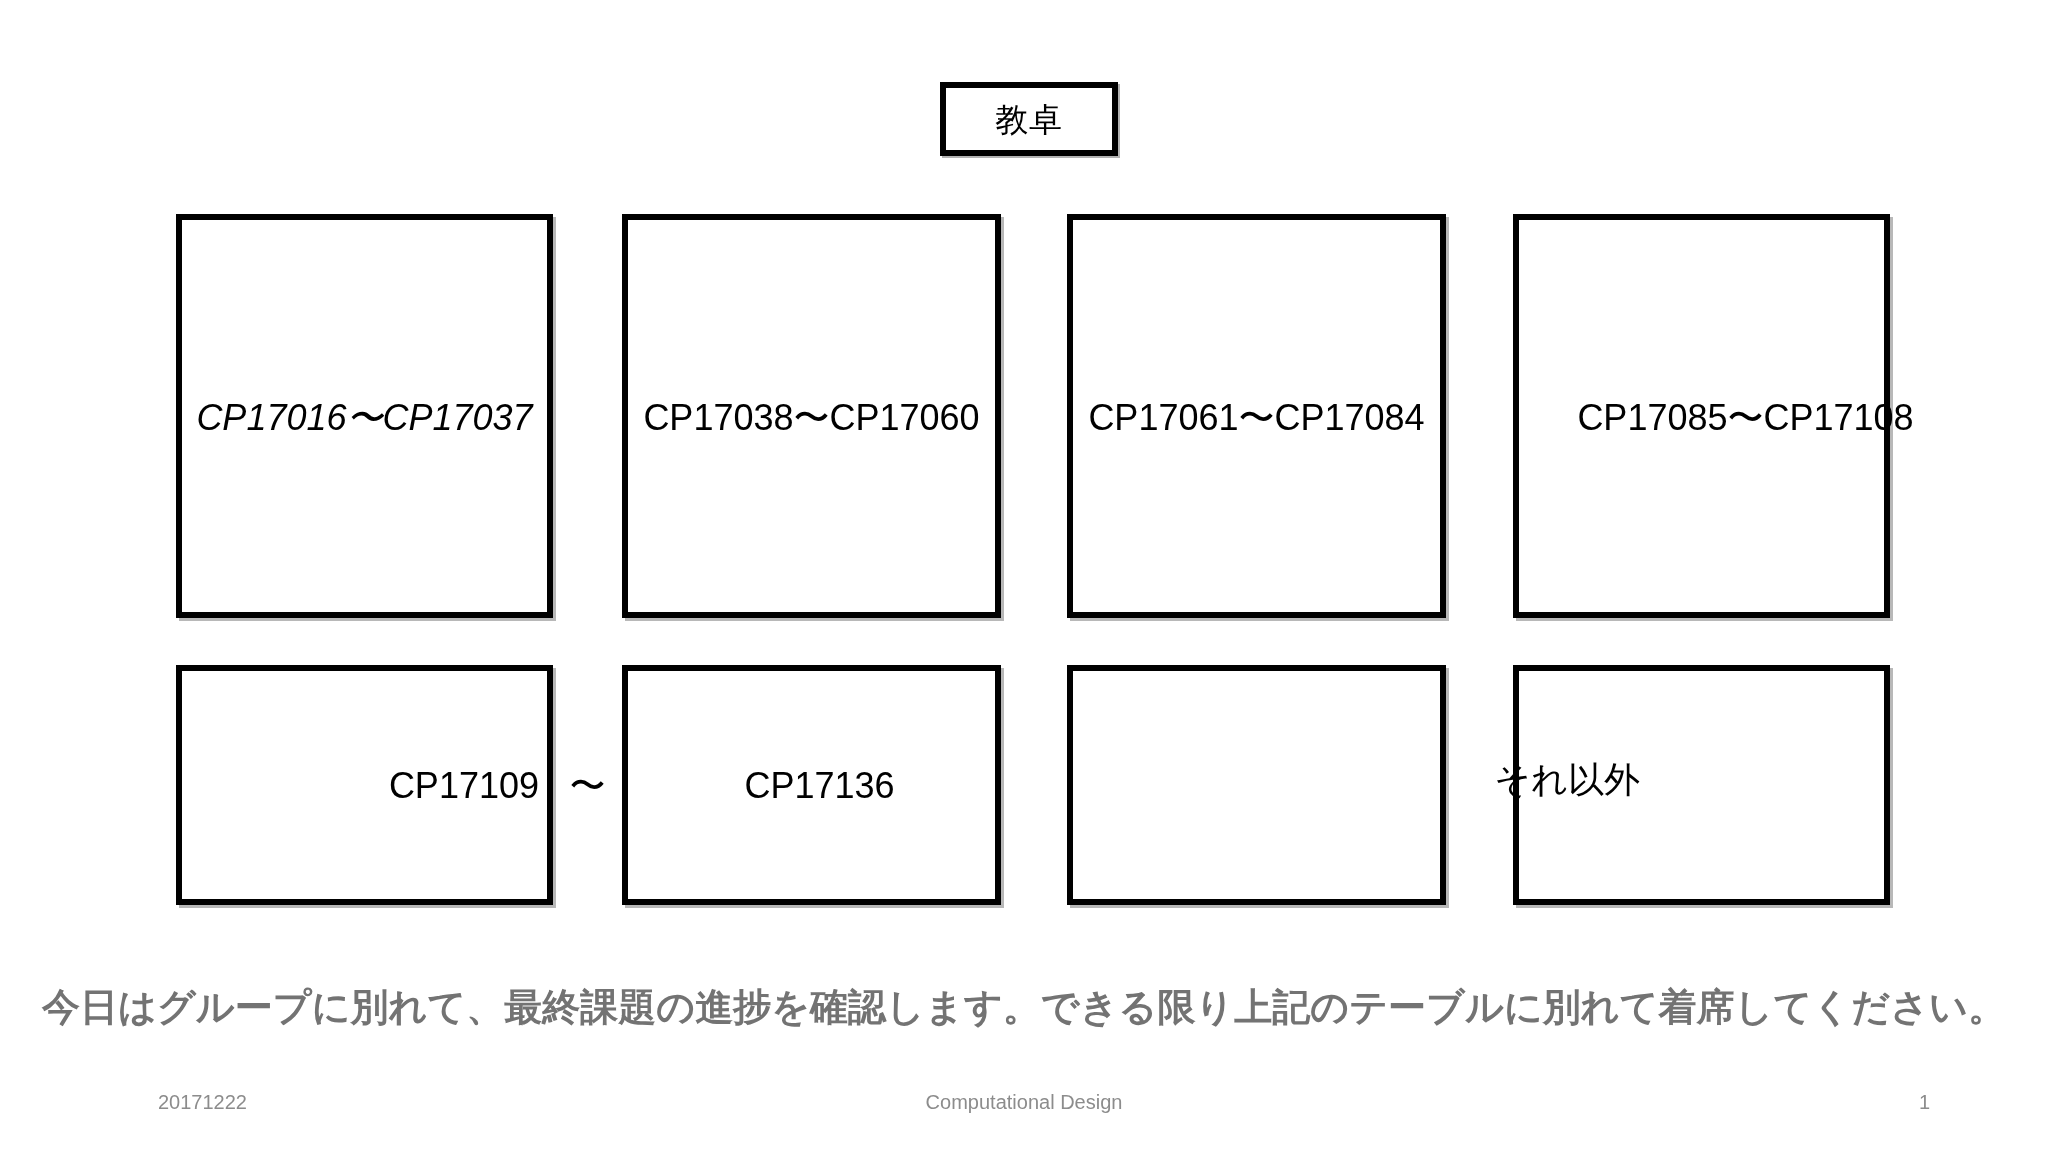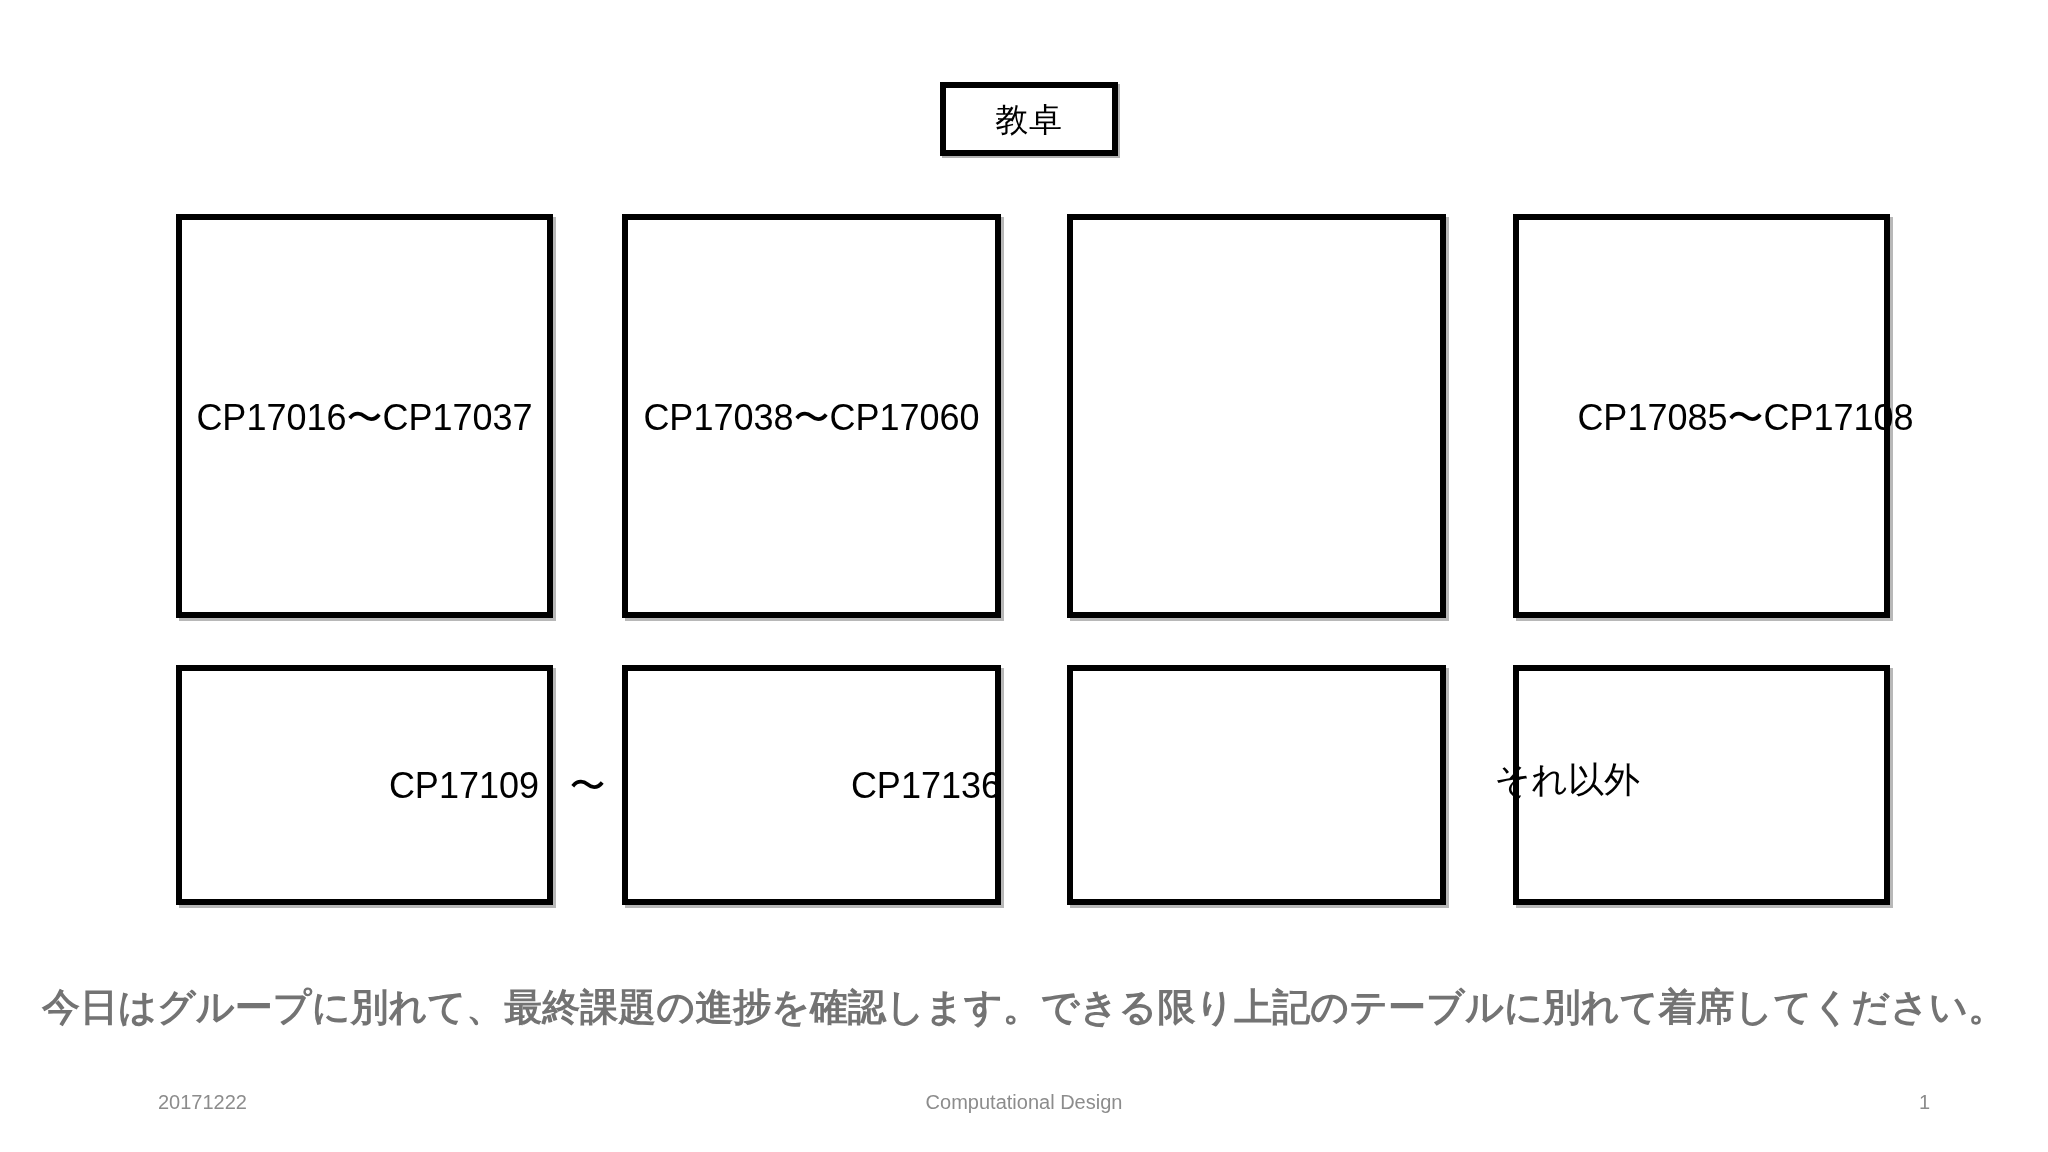--- a/index.html
+++ b/index.html
@@ -70,21 +70,21 @@
     color: #000000;
     white-space: nowrap;
     z-index: 5;
   }
 
   
   .r1-label {
     top: 400px;
     text-align: center;
   }
-  .r1-label.col1 { left: 176px;  width: 377px; }
+  .r1-label.col1 { left: 176px;  width: 377px; font-style: italic; }
   .r1-label.col2 { left: 622px;  width: 379px; }
   .r1-label.col3 { left: 1067px; width: 379px; }
   .r1-label.col4 { left: 1513px; width: 377px; }
 
   
   .r2-label { top: 768px; }
 
   #label-range5 {
     left: 176px;
     width: 377px;
@@ -93,21 +93,21 @@
     box-sizing: border-box;
   }
   #label-tilde-mid {
     left: 553px;
     width: 69px;
     text-align: center;
   }
   #label-range6 {
     left: 622px;
     width: 379px;
-    text-align: right;
+    text-align: center;
     padding-left: 16px;
     box-sizing: border-box;
   }
   
   #label-other {
     left: 1340px;
     width: 300px;
     top: 762px;
     text-align: right;
   }
@@ -152,20 +152,21 @@
   <div class="table-box row1 col3"></div>
   <div class="table-box row1 col4"></div>
 
   <div class="table-box row2 col1"></div>
   <div class="table-box row2 col2"></div>
   <div class="table-box row2 col3"></div>
   <div class="table-box row2 col4"></div>
 
   <div class="box-label r1-label col1">CP17016〜CP17037</div>
   <div class="box-label r1-label col2">CP17038〜CP17060</div>
+  <div class="box-label r1-label col3">CP17061〜CP17084</div>
   <div class="box-label r1-label col4">CP17085〜CP17108</div>
 
   <div class="box-label r2-label" id="label-range5">CP17109</div>
   <div class="box-label r2-label" id="label-tilde-mid">〜</div>
   <div class="box-label r2-label" id="label-range6">CP17136</div>
   <div class="box-label" id="label-other">それ以外</div>
 
   <div id="caption">今日はグループに別れて、最終課題の進捗を確認します。できる限り上記のテーブルに別れて着席してください。</div>
 
   <div class="footer-text" id="footer-date">20171222</div>

